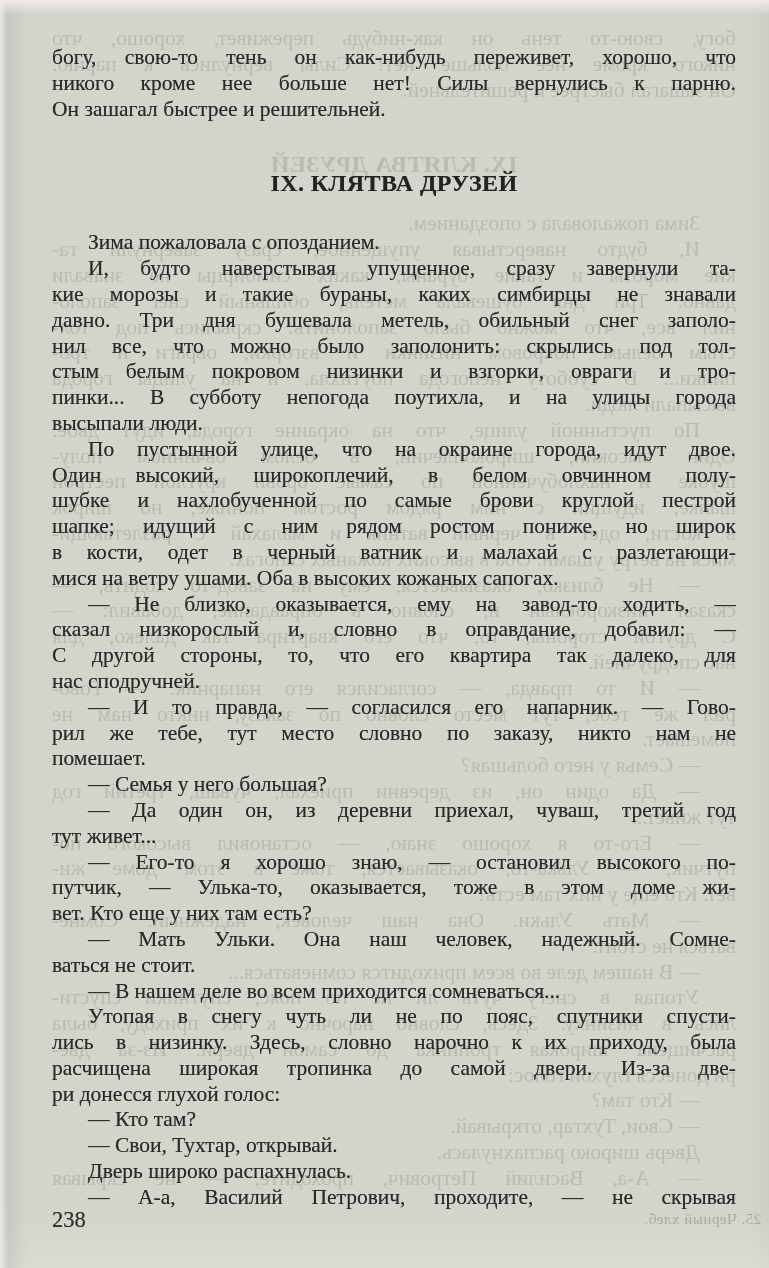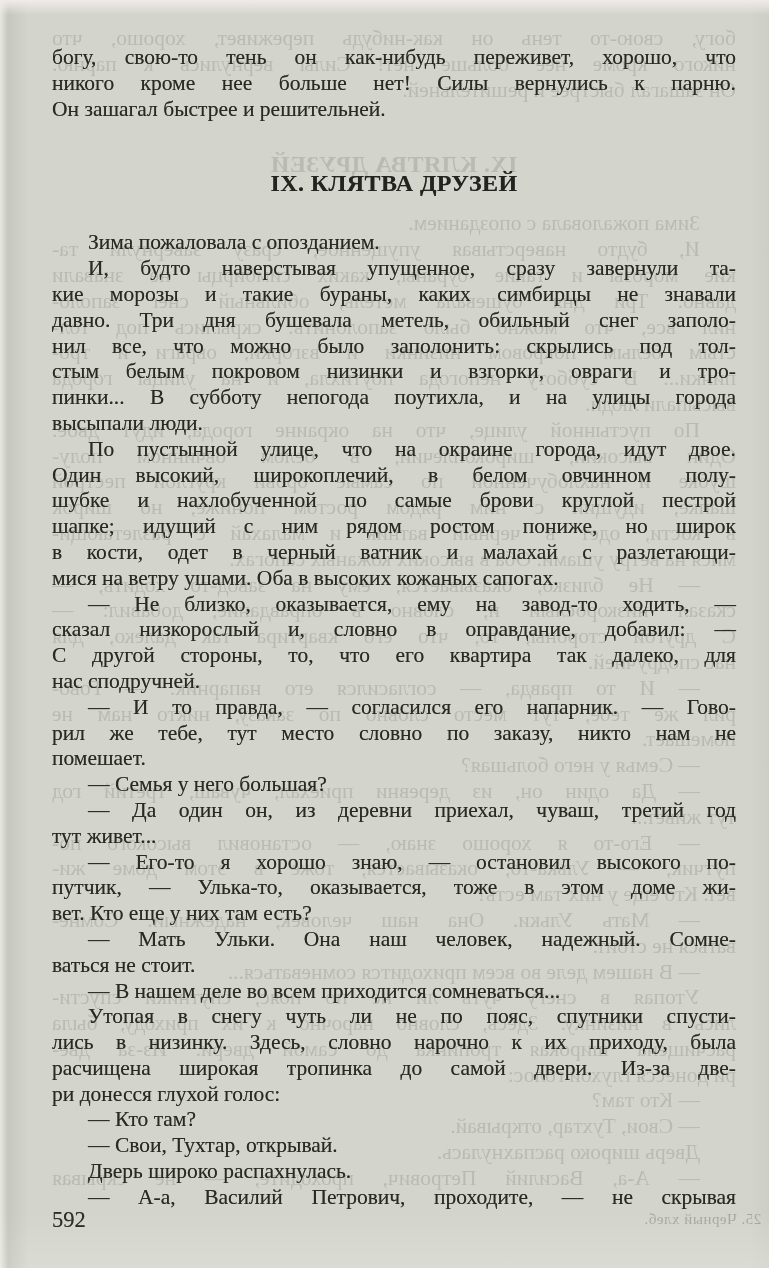--- a/index.html
+++ b/index.html
@@ -253,15 +253,15 @@
         <div class="line indent para-end">— Свои, Тухтар, открывай.</div>
       </div>
       <div class="paragraph">
         <div class="line indent para-end">Дверь широко распахнулась.</div>
       </div>
       <div class="paragraph">
         <div class="line indent">— А-а, Василий Петрович, проходите, — не скрывая</div>
       </div>
     </div>
 
-  <div class="page-number">592</div>
+  <div class="page-number">238</div>
 
 </div>
 
 </body></html>

